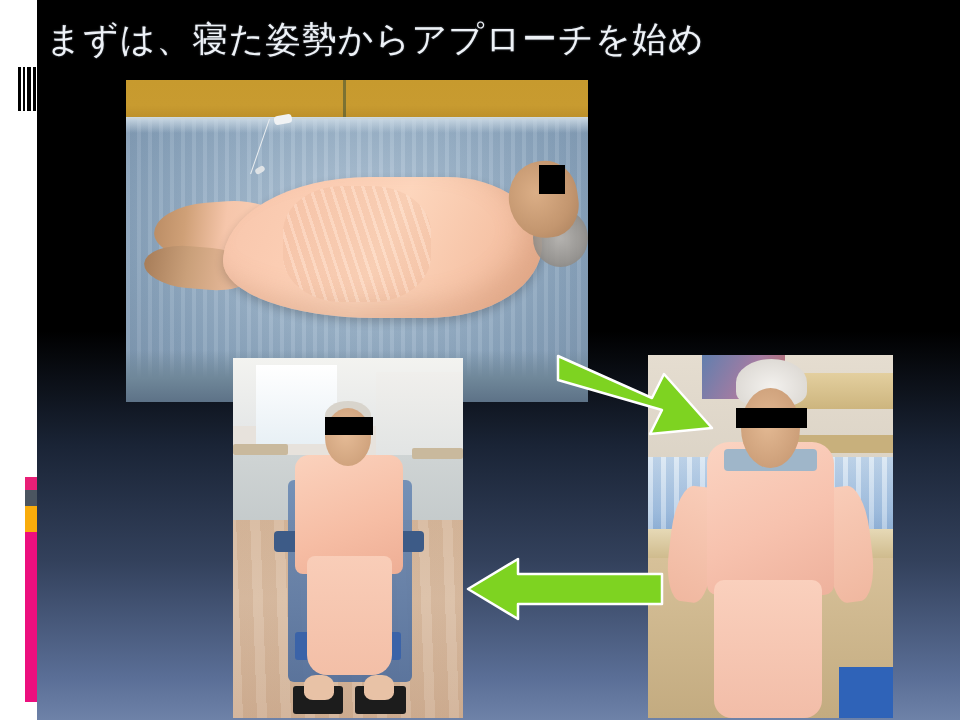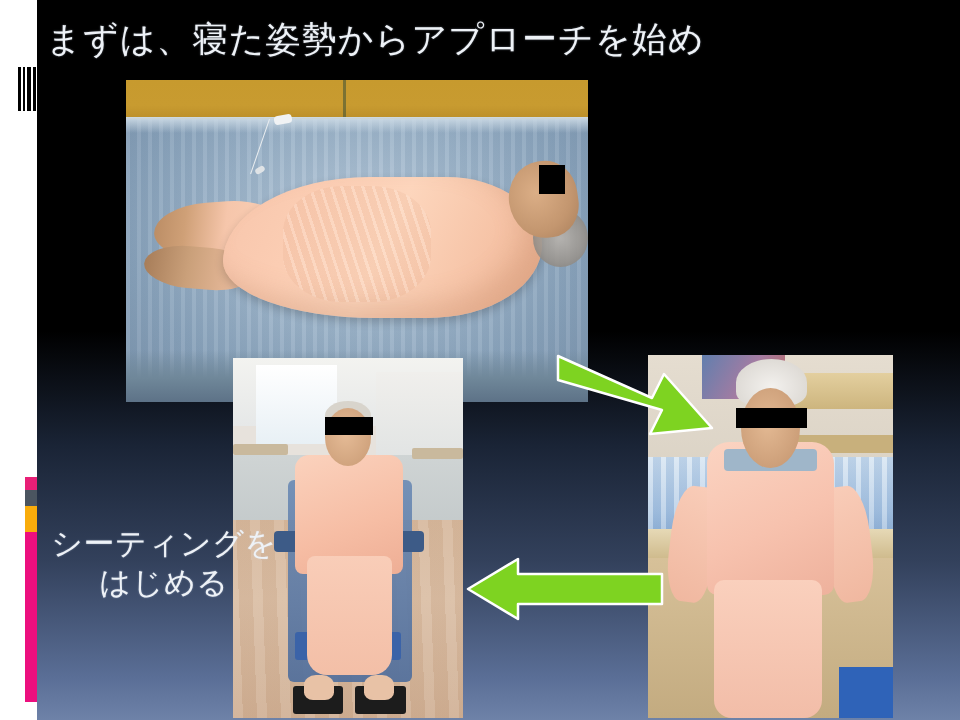--- a/index.html
+++ b/index.html
@@ -373,16 +373,14 @@
     <polygon points="2,4 96,46 108,22 156,76 94,82 106,58 2,28" fill="#7ed321" stroke="#ffffff" stroke-width="2.5" stroke-linejoin="round"></polygon>
   </svg>
 
   <svg class="arrow" id="arrow-left" viewBox="0 0 198 68">
     <polygon points="2,34 52,4 52,19 196,19 196,49 52,49 52,64" fill="#7ed321" stroke="#ffffff" stroke-width="2.5" stroke-linejoin="round"></polygon>
   </svg>
 
   <div class="slide-text" id="title-text">まずは、寝た姿勢からアプローチを始め</div>
 
 
-  <div class="slide-text" id="bottom-text">シーティングを
-はじめる</div>
 
 </div>
 
 </body></html>

